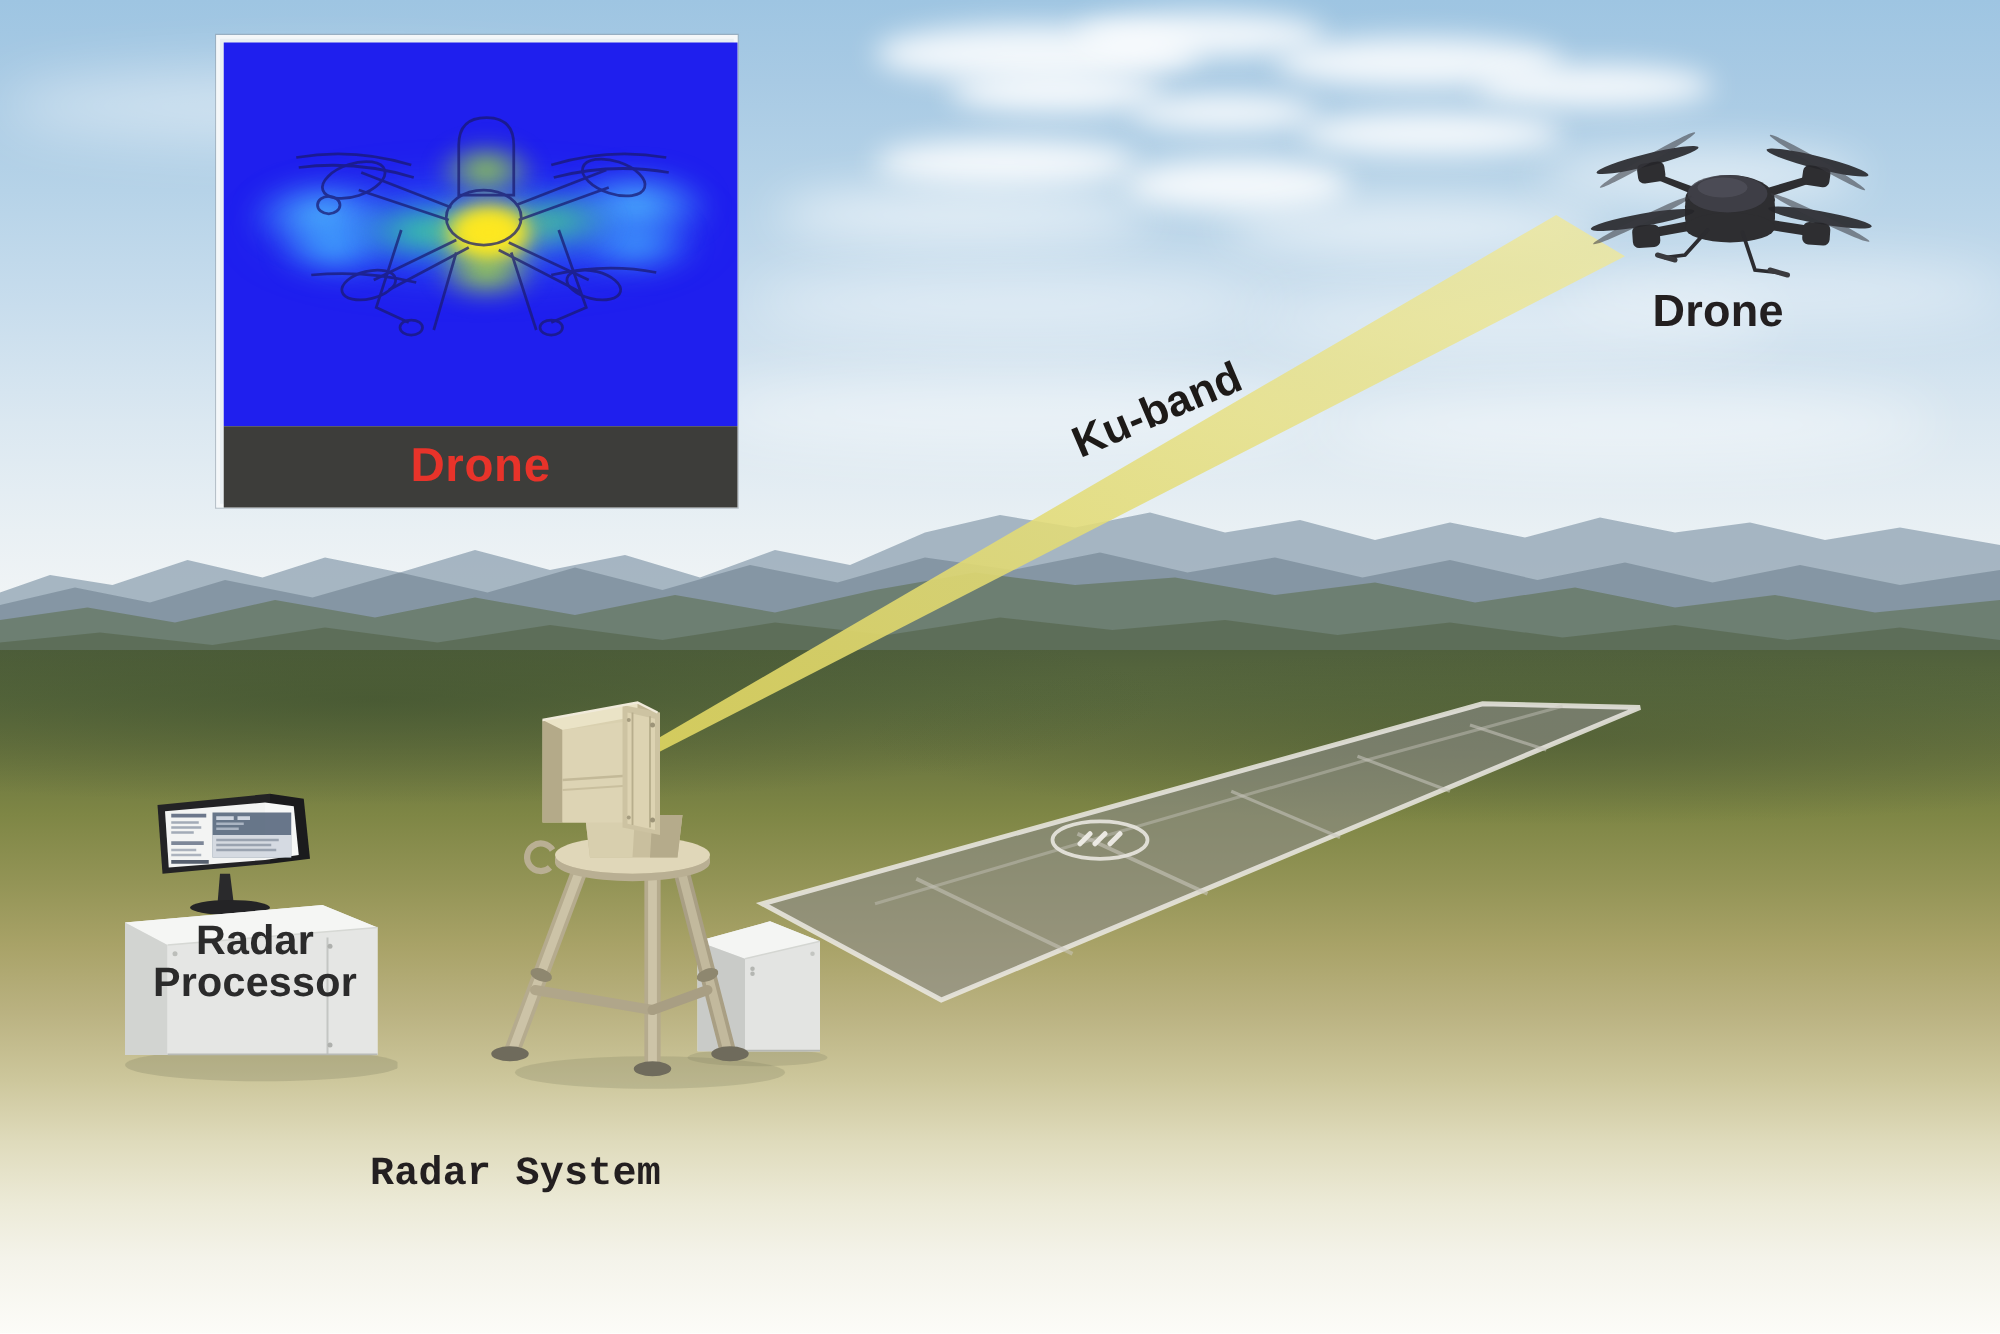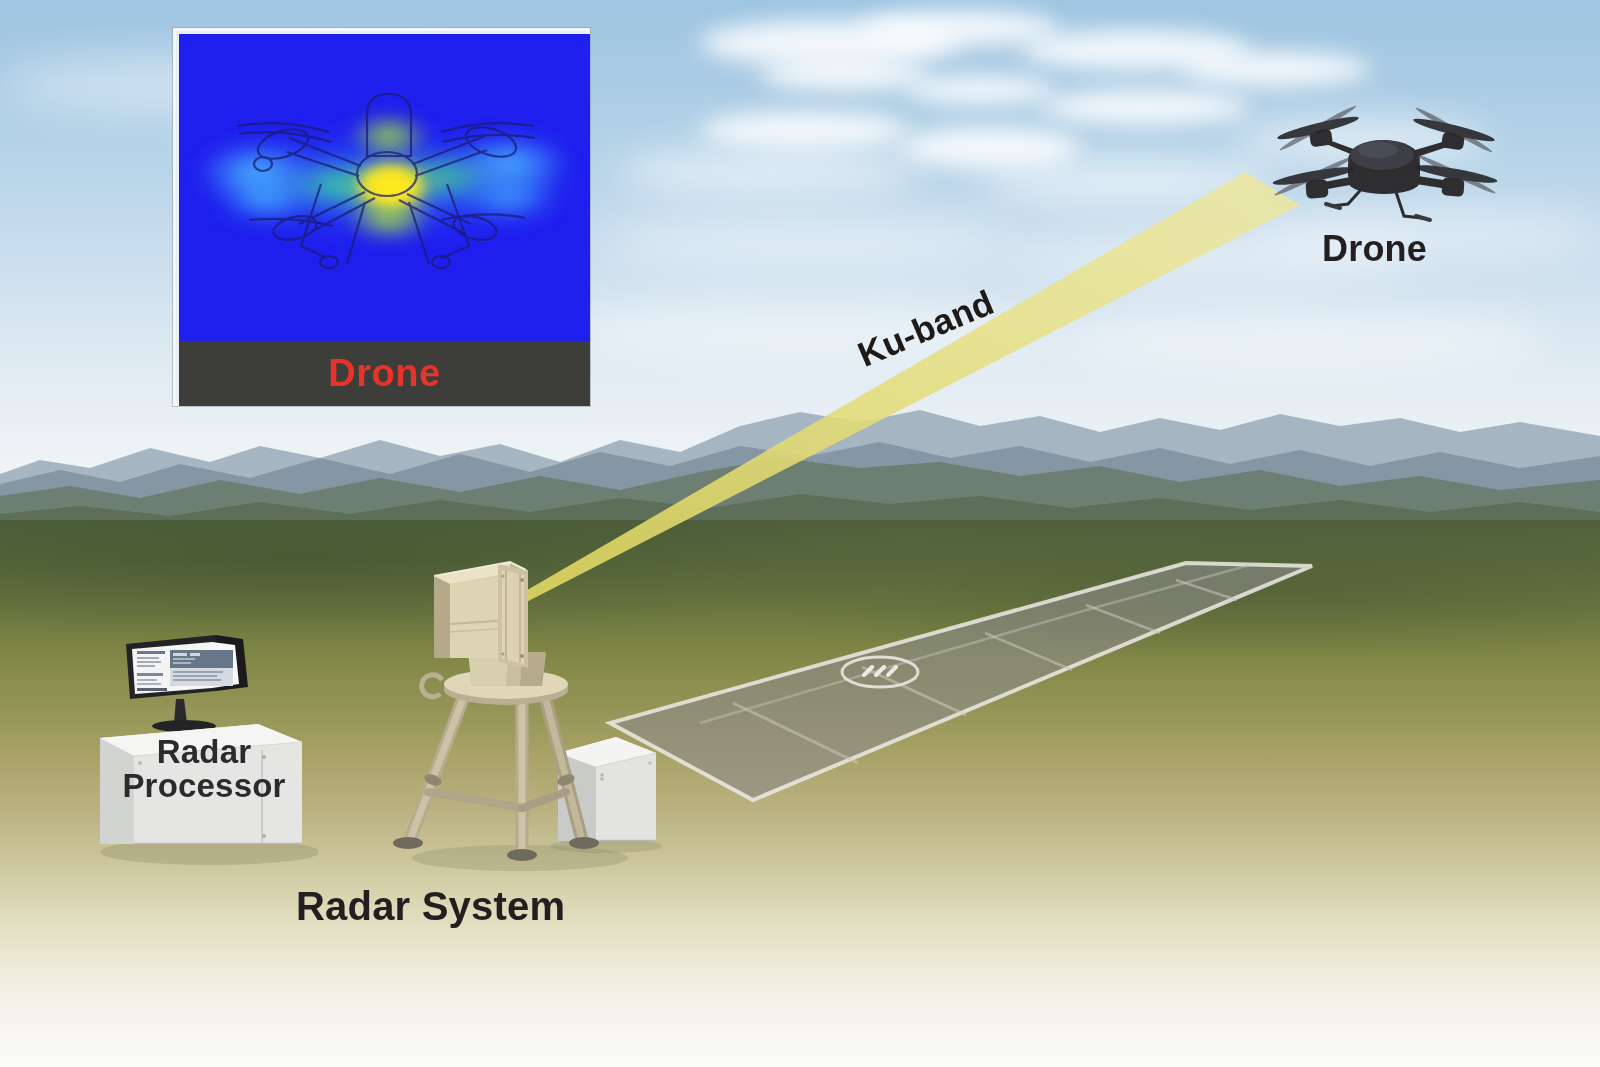--- a/index.html
+++ b/index.html
@@ -55,21 +55,21 @@
   .beam{position:absolute;left:0;top:0;}
 
   
   .lbl{
     position:absolute;
     font-weight:bold;
     color:#231f20;
     white-space:nowrap;
     letter-spacing:.2px;
   }
-  #lbl-radar{left:296px;top:884px;font-size:40px;}
+  #lbl-radar{left:296px;top:920px;font-size:32px;font-family:Liberation Mono, monospace;}
   #lbl-drone{left:1322px;top:228px;font-size:36px;}
   #lbl-signal{
     left:104px;top:735px;width:200px;
     text-align:center;font-size:33px;line-height:1.02;
     color:#2b2b2b;
   }
   #lbl-kuband{
     left:852px;top:338px;font-size:35px;
     transform:rotate(-23deg);transform-origin:left top;
     color:#1d1a18;

